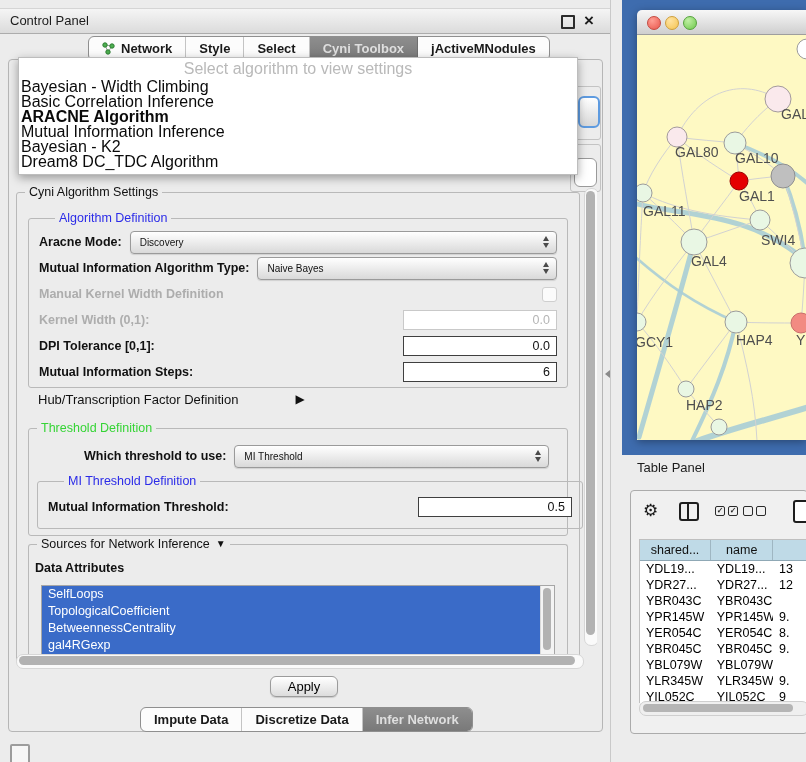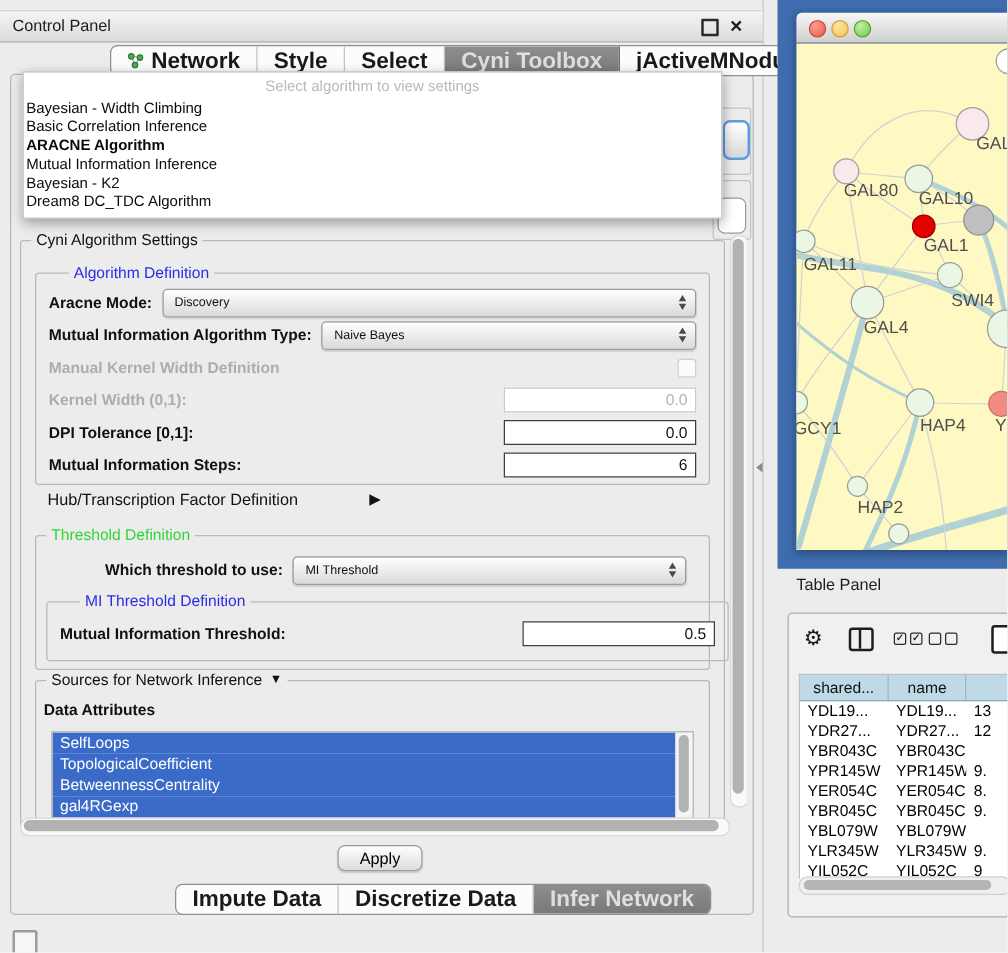--- a/index.html
+++ b/index.html
@@ -6,36 +6,36 @@
   .stage{position:relative;width:806px;height:762px;background:#ECECEC;overflow:hidden;
          font-family:"Liberation Sans",sans-serif;color:#111;}
   
   .cp{position:absolute;left:0;top:0;width:610px;height:762px;border-right:1px solid #C9C9C9;}
   .cp-titlebar{position:absolute;left:0;top:8px;width:610px;height:24px;
       background:linear-gradient(#F5F5F5,#DBDBDB);border-top:1px solid #D5D5D5;border-bottom:1px solid #ACACAC;}
   .cp-title{position:absolute;left:10px;top:0;line-height:24px;font-size:13px;color:#1C1C1C;}
   .float-btn{position:absolute;left:561px;top:6px;width:10px;height:10px;border:2px solid #2B2B2B;border-radius:1px;cursor:pointer;}
   .close-btn{position:absolute;left:581px;top:0px;width:16px;height:24px;line-height:23px;font-size:17px;font-weight:900;color:#1B1B1B;text-align:center;cursor:pointer;}
   .tabstrip{position:absolute;display:flex;background:#FCFCFC;border:1px solid #8F8F8F;border-radius:6px;
-      overflow:hidden;font-size:18px;font-weight:700;color:#1A1A1A;height:23px;}
+      overflow:hidden;font-size:13px;font-weight:700;color:#1A1A1A;height:23px;}
   .tabstrip .tab{display:flex;align-items:center;justify-content:center;padding:0 13px;border-right:1px solid #C4C4C4;white-space:nowrap;cursor:pointer;}
   .tabstrip .tab:last-child{border-right:none;}
   .tabstrip .tab.selected{background:linear-gradient(#8E8E8E,#797979);color:#DFDFDF;border-right-color:#6F6F6F;}
   .top-tabs{left:88px;top:36px;}
   .bottom-tabs{left:140px;top:707px;}
   .net-icon{margin-right:6px;display:inline-flex;}
   .outer-box{position:absolute;left:8px;top:59px;width:593px;height:671px;border:1px solid #B6B6B6;border-radius:4px;}
   
   .frag-fs1{position:absolute;left:570px;top:86px;width:29px;height:52px;border:1px solid #C3C3C3;border-radius:3px;}
   .frag-combo{position:absolute;left:578px;top:96px;width:18px;height:28px;border:2px solid #5E9BE0;border-radius:6px;background:linear-gradient(#FFF,#D8D8D8);}
   .frag-fs2{position:absolute;left:570px;top:144px;width:29px;height:46px;border:1px solid #C3C3C3;border-radius:3px;}
   .frag-textarea{position:absolute;left:574px;top:158px;width:21px;height:27px;background:#FFF;border:1px solid #9A9A9A;border-radius:6px;}
   
   .popup{position:absolute;left:18px;top:57px;width:558px;height:116px;background:#FFF;border:1px solid #BDBDBD;
-      box-shadow:0 3px 9px rgba(0,0,0,0.35);z-index:10;font-size:12px;}
+      box-shadow:0 3px 9px rgba(0,0,0,0.35);z-index:10;font-size:16px;}
   .popup .ph{height:21px;line-height:22px;text-align:center;color:#B9B9B9;}
   .popup .item{height:15px;line-height:15px;padding-left:2px;color:#0A0A0A;cursor:pointer;}
   .popup .item.bold{font-weight:700;}
   
   .settings{position:absolute;left:13px;top:184px;width:584px;height:486px;overflow:hidden;}
   .fs{position:absolute;border:1px solid #B9B9B9;border-radius:3px;}
   .fs>.legend{position:absolute;top:-8px;left:8px;background:#ECECEC;padding:0 4px;font-size:12.5px;line-height:14px;white-space:nowrap;}
   .legend.blue{color:var(--legend-blue,#2B2BE8);margin-left:18px;}
   .legend.green{color:var(--legend-green,#35D435);}
   .row{display:flex;align-items:center;height:26px;padding:0 10px;font-size:12.5px;}

